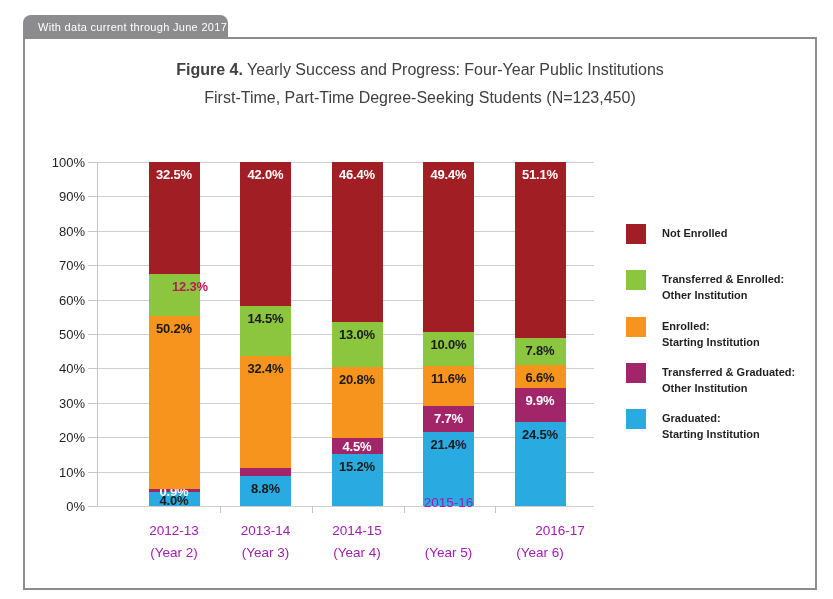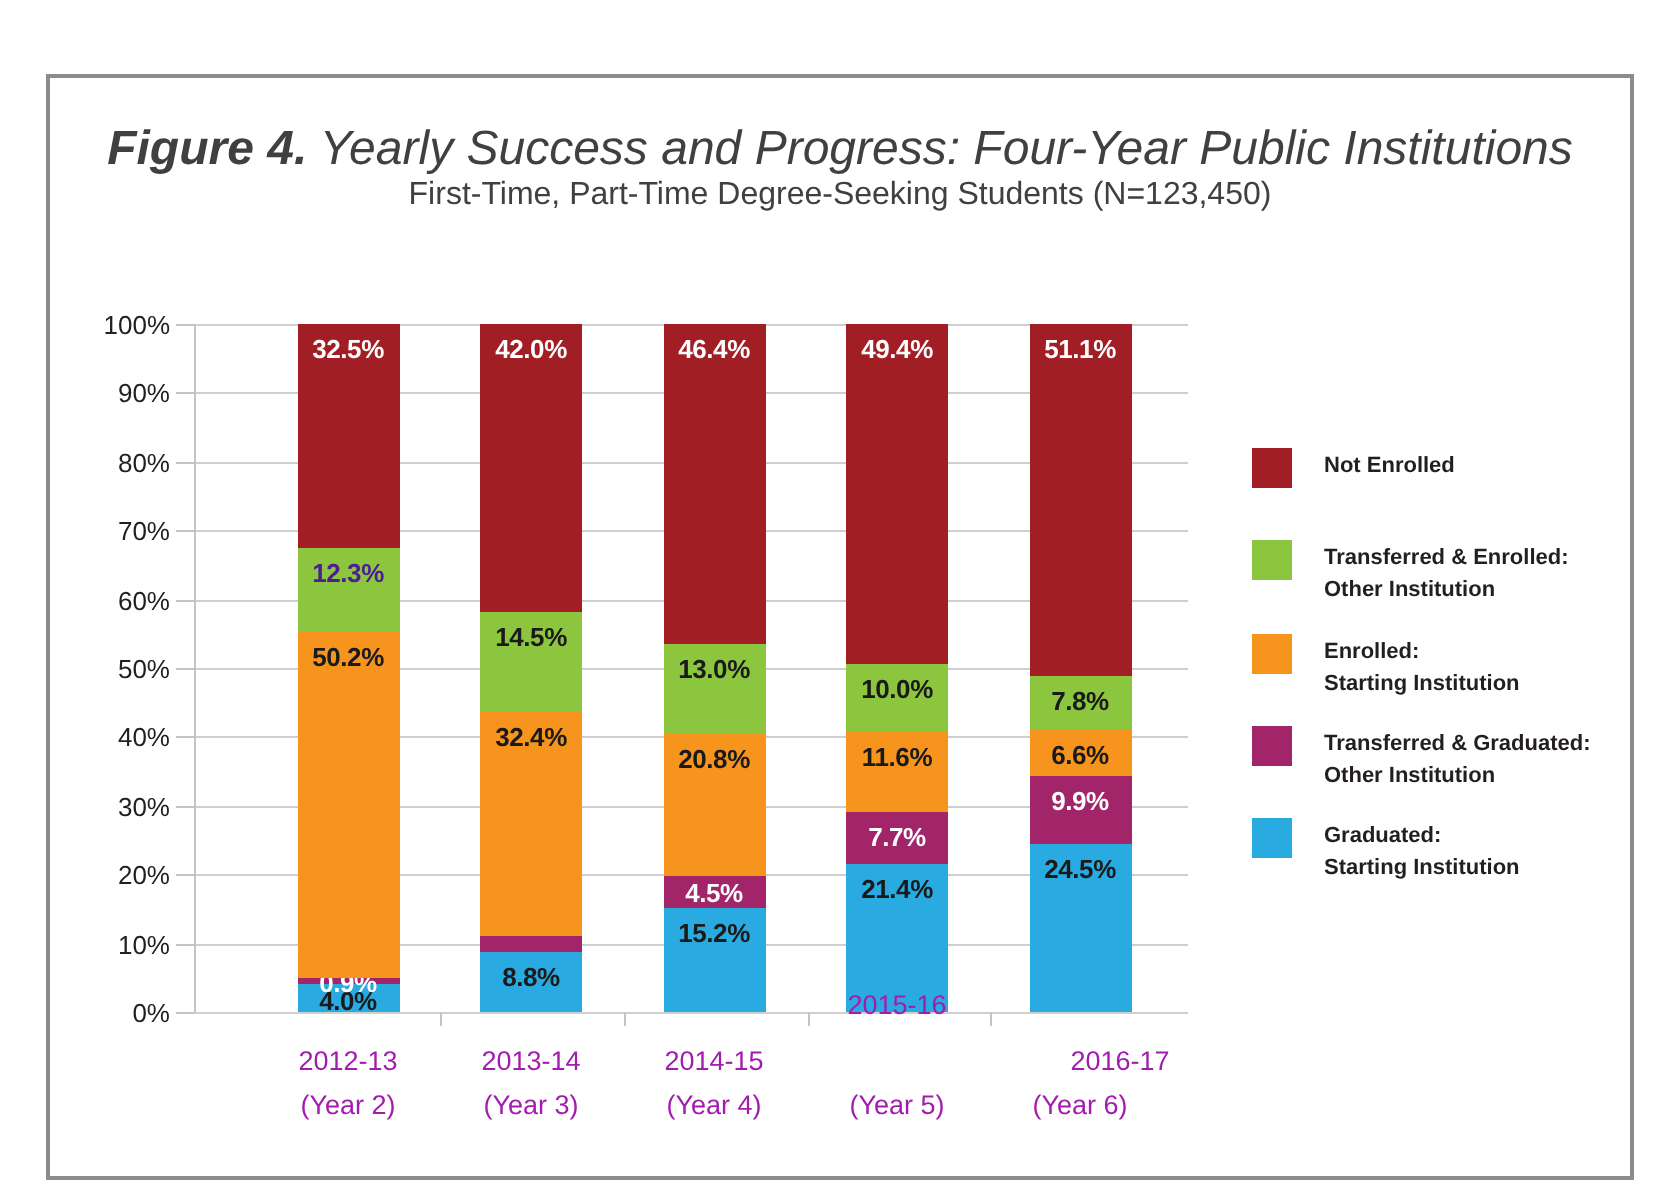--- a/index.html
+++ b/index.html
@@ -7,21 +7,21 @@
         font-family:"Liberation Sans",sans-serif;overflow:hidden;}
   
   #tab{position:absolute;left:23px;top:15px;width:205px;height:24px;
        background:#8c8c8e;border-radius:8px 8px 0 0;z-index:3;
        display:flex;align-items:center;}
   #tab .tab-text{color:#ffffff;font-size:11px;letter-spacing:.3px;padding-left:15px;}
   
   #panel{position:absolute;left:23px;top:37px;width:790px;height:549px;
          background:#ffffff;border:2px solid #8c8c8e;z-index:1;}
   .title{position:absolute;left:0;right:0;top:22px;text-align:center;
-         color:#404042;font-size:24px;font-style:italic;}
+         color:#404042;font-size:16px;}
   .title .bold{font-weight:700;}
   .subtitle{position:absolute;left:0;right:0;top:50px;text-align:center;
             color:#404042;font-size:16px;}
   
   .gridline{position:absolute;height:1px;background:#cfcfcf;}
   .y-axis-line{position:absolute;width:1px;background:#c4c4c6;}
   .y-tick{position:absolute;height:1px;background:#c4c4c6;}
   .x-tick{position:absolute;width:1px;background:#c4c4c6;}
   .y-label{position:absolute;width:46px;text-align:right;
            font-size:13px;color:#231f20;}
@@ -32,20 +32,23 @@
              font-size:13.5px;color:#a21caf;}
   .legend-item{position:absolute;}
   .legend-swatch{position:absolute;width:20px;height:20px;}
   .legend-text{position:absolute;left:36px;top:1px;width:170px;
                font-size:11px;font-weight:700;color:#231f20;line-height:16px;}
 </style>
 </head>
 <body>
 
 <div id="page">
+  <div id="tab">
+    <span class="tab-text">With data current through June 2017</span>
+  </div>
 
   <div id="panel">
     <div class="title"><span class="bold">Figure 4.</span><span> Yearly Success and Progress: Four-Year Public Institutions</span></div>
     <div class="subtitle">First-Time, Part-Time Degree-Seeking Students (N=123,450)</div>
     <div id="chart">
         <div class="gridline" style="left: 72px; top: 467px; width: 497px;"></div>
         <div class="y-tick" style="left: 63px; top: 467px; width: 9px;"></div>
         <div class="y-label" style="left: 14px; top: 460px;">0%</div>
         <div class="gridline" style="left: 72px; top: 432.6px; width: 497px;"></div>
         <div class="y-tick" style="left: 63px; top: 432.6px; width: 9px;"></div>
@@ -82,21 +85,21 @@
         <div class="x-tick" style="left: 287px; top: 467px; height: 7px;"></div>
         <div class="x-tick" style="left: 379px; top: 467px; height: 7px;"></div>
         <div class="x-tick" style="left: 470px; top: 467px; height: 7px;"></div>
         <div class="seg" style="left: 123.5px; top: 453.24px; width: 51px; height: 13.76px; background: rgb(41, 171, 226);"></div>
         <div class="seg-label" style="left: 118px; top: 453.62px; color: rgb(26, 26, 26);">4.0%</div>
         <div class="seg" style="left: 123.5px; top: 450.144px; width: 51px; height: 3.096px; background: rgb(161, 37, 104);"></div>
         <div class="seg-label" style="left: 118px; top: 445.192px; color: rgb(255, 255, 255);">0.9%</div>
         <div class="seg" style="left: 123.5px; top: 277.456px; width: 51px; height: 172.688px; background: rgb(247, 148, 30);"></div>
         <div class="seg-label" style="left: 118px; top: 282.456px; color: rgb(26, 26, 26);">50.2%</div>
         <div class="seg" style="left: 123.5px; top: 235.144px; width: 51px; height: 42.312px; background: rgb(140, 198, 63);"></div>
-        <div class="seg-label" style="left: 118px; top: 240.144px; color: #4c1d95;">12.3%</div>
+        <div class="seg-label" style="left: 134px; top: 240.144px; color: #be185d;">12.3%</div>
         <div class="seg" style="left: 123.5px; top: 123.344px; width: 51px; height: 111.8px; background: rgb(162, 30, 37);"></div>
         <div class="seg-label" style="left: 118px; top: 128.344px; color: rgb(255, 255, 255);">32.5%</div>
         <div class="cat-label" style="left: 103px; top: 484px;">2012-13</div>
         <div class="cat-label" style="left: 103px; top: 506px;">(Year 2)</div>
         <div class="seg" style="left: 215px; top: 436.728px; width: 51px; height: 30.272px; background: rgb(41, 171, 226);"></div>
         <div class="seg-label" style="left: 209.5px; top: 441.728px; color: rgb(26, 26, 26);">8.8%</div>
         <div class="seg" style="left: 215px; top: 428.816px; width: 51px; height: 7.912px; background: rgb(161, 37, 104);"></div>
         <div class="seg-label" style="left: 209.5px; top: 402px; color: #737373;">2.3%</div>
         <div class="seg" style="left: 215px; top: 317.36px; width: 51px; height: 111.456px; background: rgb(247, 148, 30);"></div>
         <div class="seg-label" style="left: 209.5px; top: 322.36px; color: rgb(26, 26, 26);">32.4%</div>

